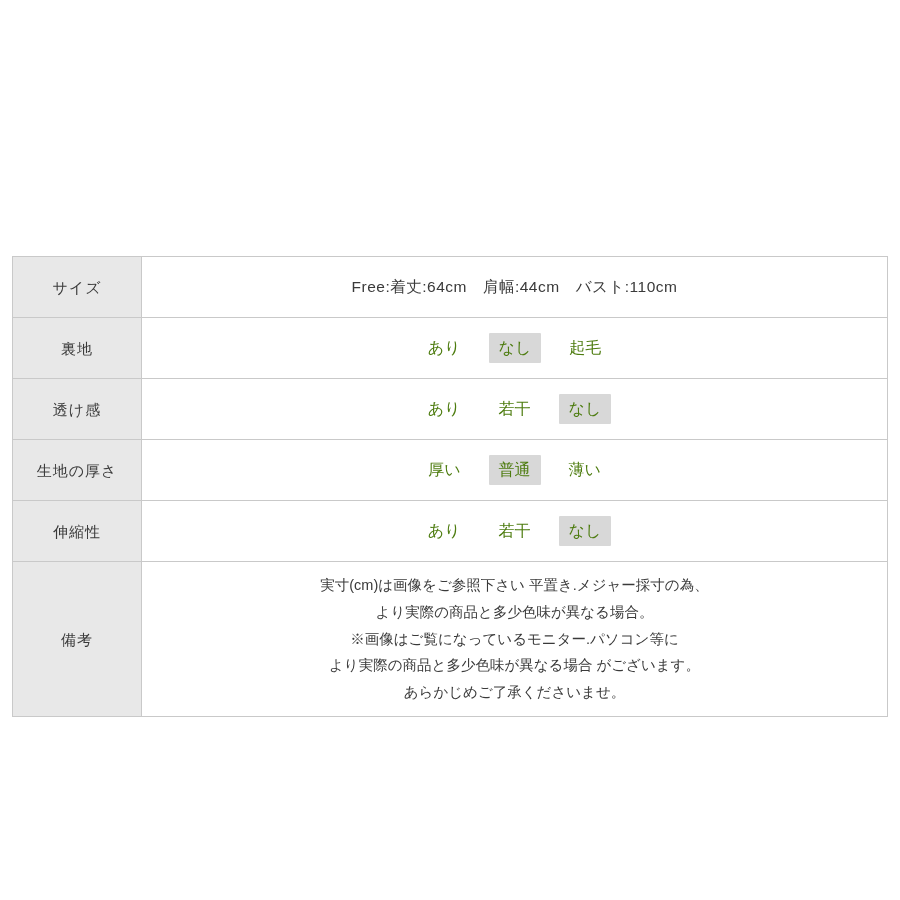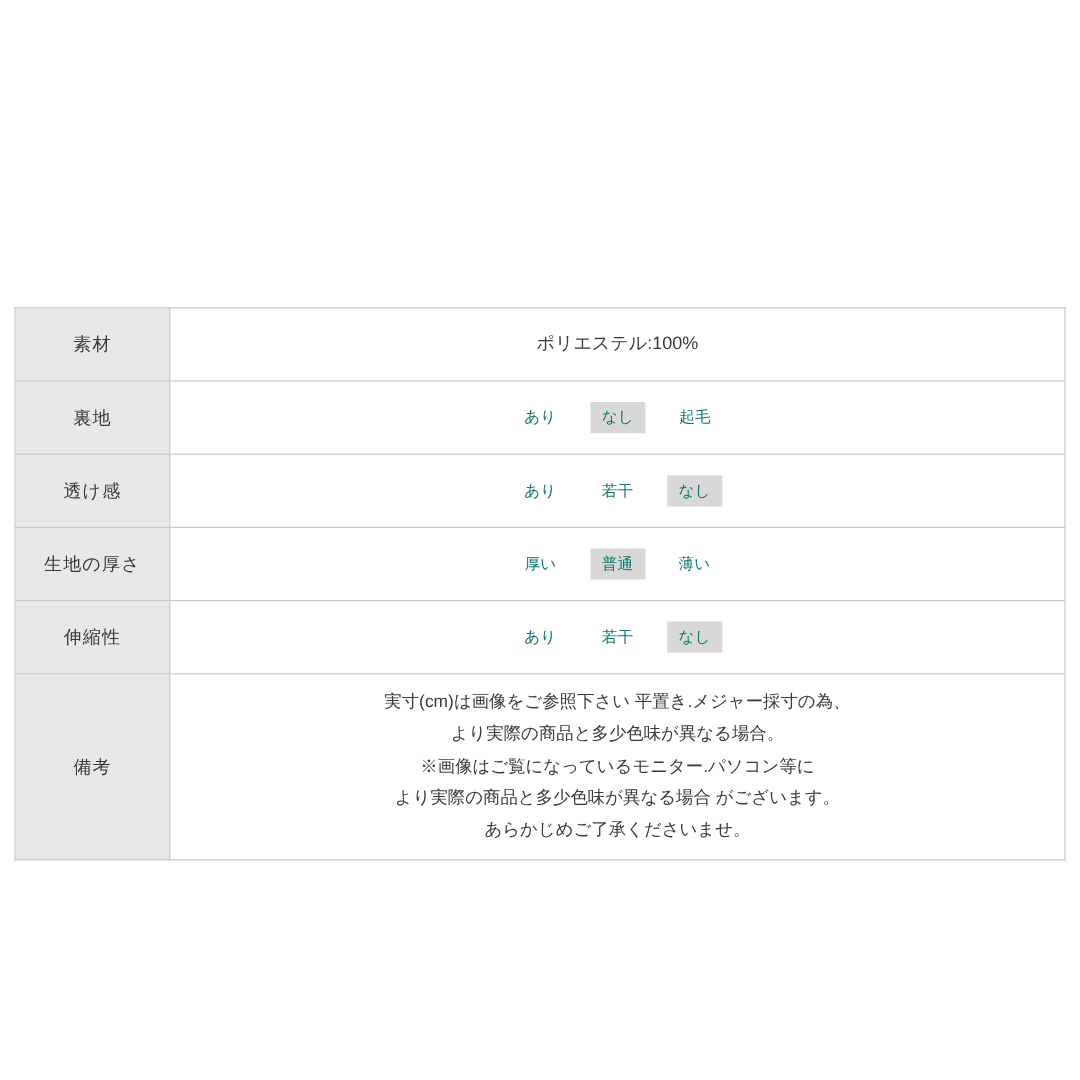--- a/index.html
+++ b/index.html
@@ -59,22 +59,22 @@
   }
   .opts {
     display: flex;
     justify-content: center;
     align-items: center;
     gap: 18px;
   }
   .opt {
     display: inline-block;
     padding: 3px 10px;
-    font-size: 13px;
-    color: #0f766e;
+    font-size: 16px;
+    color: #4d7c0f;
     border-radius: 1px;
     text-align: center;
   }
   .opt.sel {
     background: #d8d8d8;
   }
   .note-lines {
     display: block;
     font-size: 14.5px;
     line-height: 1.85;
@@ -88,23 +88,23 @@
     letter-spacing: 0.5px;
   }
 </style>
 </head>
 <body>
 
 <div class="spec-wrap">
   <table class="spec">
     <tbody>
       <tr>
-        <th class="row-h">素材</th>
+        <th class="row-h">サイズ</th>
         <td class="row-h">
-          <span>ポリエステル:100%</span>
+          <span class="size-val">Free:着丈:64cm　肩幅:44cm　バスト:110cm</span>
         </td>
       </tr>
       <tr>
         <th class="row-h">裏地</th>
         <td class="row-h">
           <div class="opts">
             <span class="opt">あり</span>
             <span class="opt sel">なし</span>
             <span class="opt">起毛</span>
           </div>

